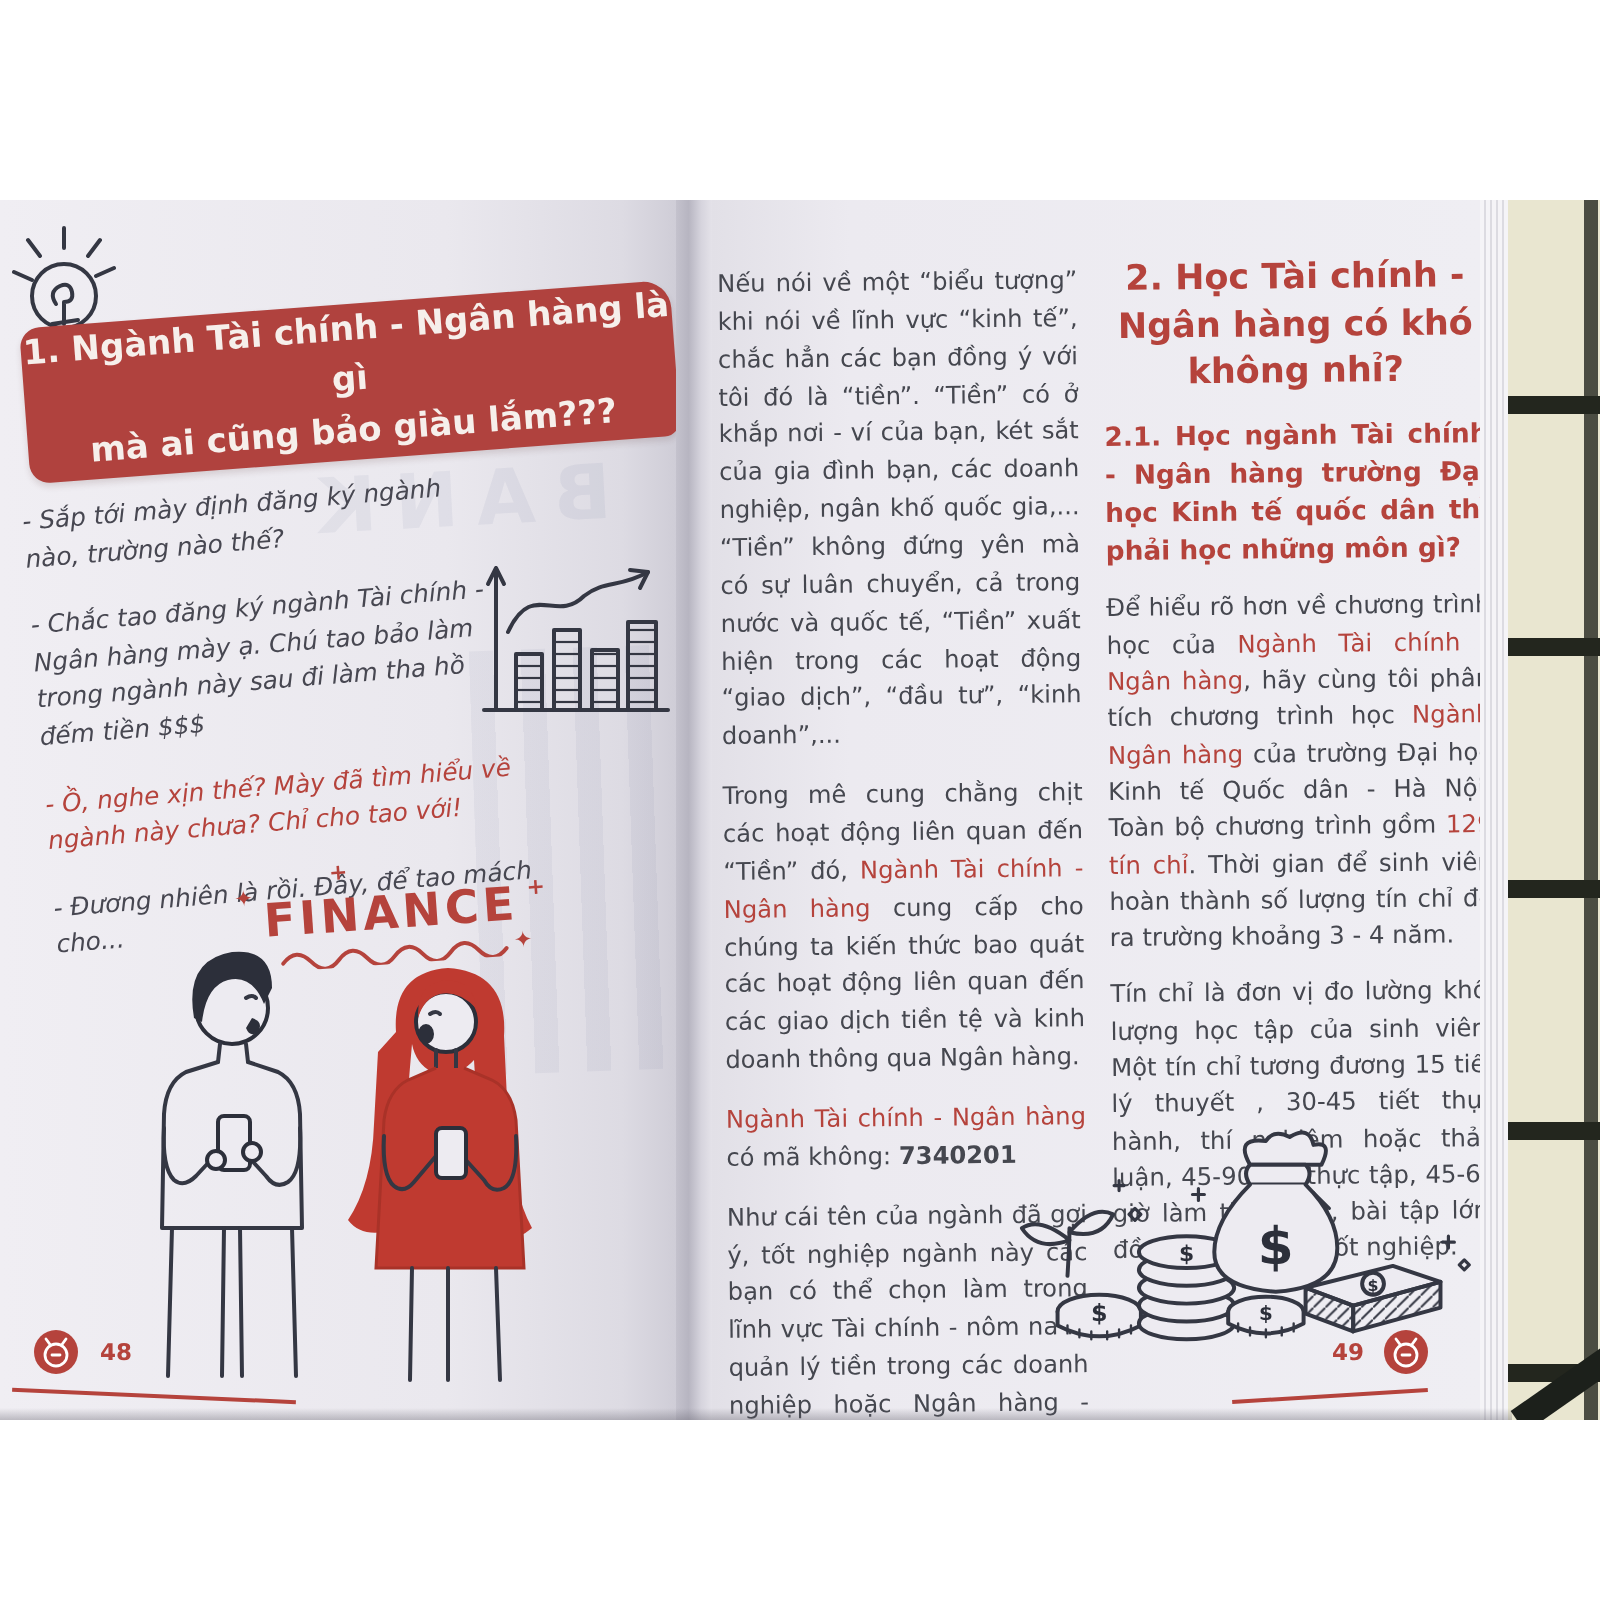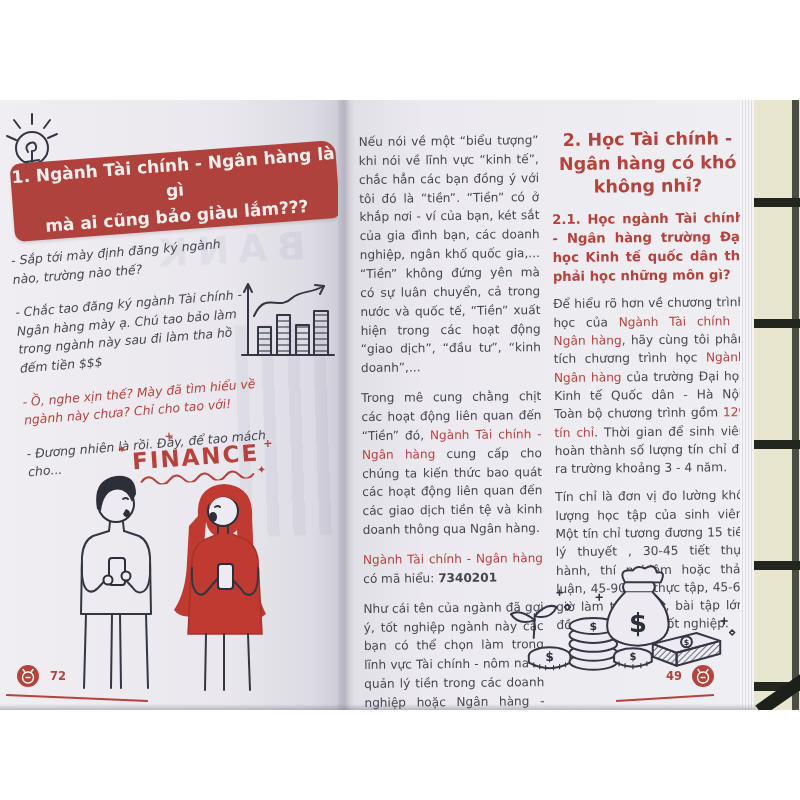--- a/index.html
+++ b/index.html
@@ -174,33 +174,33 @@
         </g>
       </svg>
     </div>
 
     <div class="pagenum-left">
       <svg width="24" height="24" viewBox="0 0 24 24">
         <circle cx="12" cy="12" r="11" fill="#b5433c"></circle>
         <circle cx="12" cy="13.5" r="5.5" fill="none" stroke="#fff" stroke-width="1.4"></circle>
         <path d="M7,5.5 l2.2,3 M17,5.5 l-2.2,3 M10,13.5 h4" stroke="#fff" stroke-width="1.4" fill="none" stroke-linecap="round"></path>
       </svg>
-      <span class="num">72</span>
+      <span class="num">48</span>
     </div>
     <div class="swoosh-left"></div>
   </div>
 
   <div class="gutter"></div>
 
   <div class="page-right">
 
     <div class="colA">
       <p><span>Nếu nói về một “biểu tượng” khi nói về lĩnh vực “kinh tế”, chắc hẳn các bạn đồng ý với tôi đó là “tiền”. “Tiền” có ở khắp nơi - ví của bạn, két sắt của gia đình bạn, các doanh nghiệp, ngân khố quốc gia,... “Tiền” không đứng yên mà có sự luân chuyển, cả trong nước và quốc tế, “Tiền” xuất hiện trong các hoạt động “giao dịch”, “đầu tư”, “kinh doanh”,...</span></p>
       <p><span>Trong mê cung chằng chịt các hoạt động liên quan đến “Tiền” đó, </span><span class="red">Ngành Tài chính - Ngân hàng</span><span> cung cấp cho chúng ta kiến thức bao quát các hoạt động liên quan đến các giao dịch tiền tệ và kinh doanh thông qua Ngân hàng.</span></p>
-      <p><span class="red">Ngành Tài chính - Ngân hàng</span><span> có mã hiểu: </span><span class="bold">7340201</span></p>
+      <p><span class="red">Ngành Tài chính - Ngân hàng</span><span> có mã không: </span><span class="bold">7340201</span></p>
       <p><span>Như cái tên của ngành đã gợi ý, tốt nghiệp ngành này các bạn có thể chọn làm trong lĩnh vực Tài chính - nôm na là quản lý tiền trong các doanh nghiệp hoặc Ngân hàng - quản lý tiền mọi người gửi vào ngân hàng và tiền ngân hàng đem cho người có nhu cầu vay.</span></p>
     </div>
 
     <div class="colB">
       <h2>2. Học Tài chính - Ngân hàng có khó không nhỉ?</h2>
       <h3>2.1. Học ngành Tài chính - Ngân hàng trường Đại học Kinh tế quốc dân thì phải học những môn gì?</h3>
       <p><span>Để hiểu rõ hơn về chương trình học của </span><span class="red">Ngành Tài chính - Ngân hàng</span><span>, hãy cùng tôi phân tích chương trình học </span><span class="red">Ngành Ngân hàng</span><span> của trường Đại học Kinh tế Quốc dân - Hà Nội. Toàn bộ chương trình gồm </span><span class="red">129 tín chỉ</span><span>. Thời gian để sinh viên hoàn thành số lượng tín chỉ để ra trường khoảng 3 - 4 năm.</span></p>
       <p><span>Tín chỉ là đơn vị đo lường khối lượng học tập của sinh viên. Một tín chỉ tương đương 15 tiết lý thuyết , 30-45 tiết thực hành, thí nghiệm hoặc thảo luận, 45-90 giờ thực tập, 45-60 giờ làm tiểu luận, bài tập lớn, đồ án, khóa luận tốt nghiệp.</span></p>
     </div>
 

